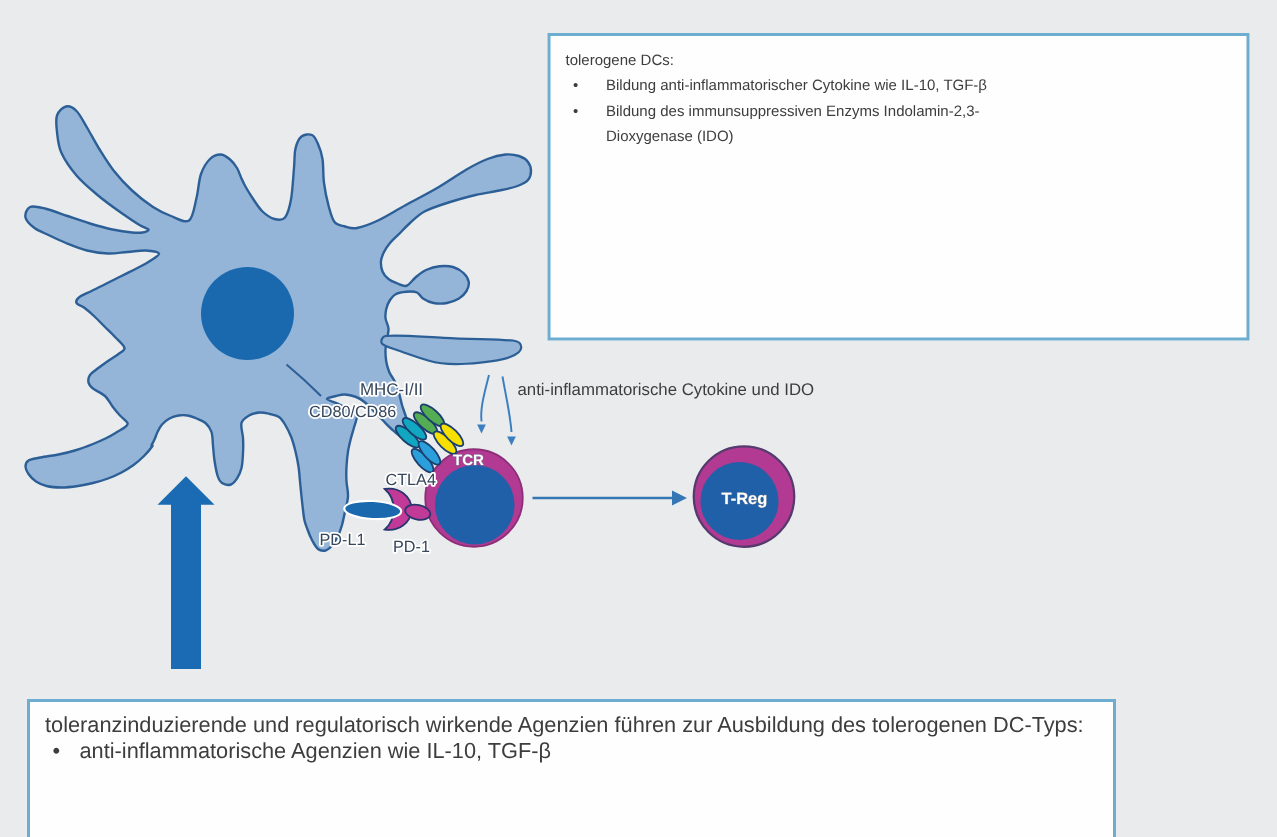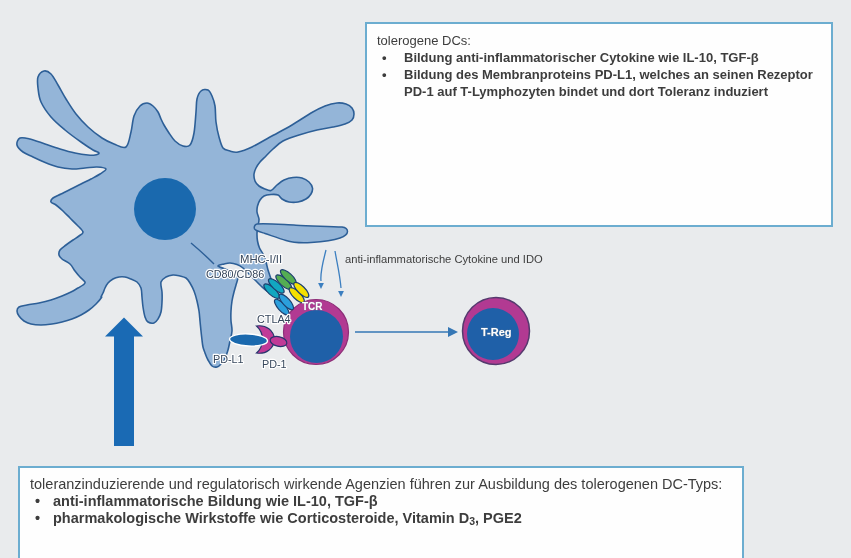--- a/index.html
+++ b/index.html
@@ -1,20 +1,20 @@
 <!DOCTYPE html>
 <html><head>
 <meta charset="utf-8">
 <style>
   html,body{margin:0;padding:0;}
   .page{position:relative;width:851px;height:558px;background:#e9ebed;overflow:hidden;
         font-family:"Liberation Sans",sans-serif;}
   .box{position:absolute;background:#fefefe;border:2px solid #6cadd0;box-sizing:border-box;
-       color:#3d3d3d;font-size:13px;line-height:17px;}
-  .box .li{position:relative;padding-left:27px;font-weight:bold;}
+       color:#3d3d3d;font-size:10px;line-height:17px;}
+  .box .li{position:relative;padding-left:27px;}
   .box .li::before{content:"\2022";position:absolute;left:5px;}
   .box2 .li{padding-left:23px;}
   sub.v{font-size:10.5px;line-height:0;vertical-align:-2px;}
   svg{position:absolute;left:0;top:0;}
   .lbl{font-family:"Liberation Sans",sans-serif;}
 </style>
 </head>
 <body>
 <div class="page">
 <svg width="851" height="558" viewBox="0 0 851 558">
@@ -74,21 +74,20 @@
   <g class="lbl" font-size="10px" font-weight="bold" fill="#ffffff" stroke="#7a8a9a" stroke-width="0.55" paint-order="stroke">
     <text x="302" y="310">TCR</text>
     <text x="481" y="336" font-size="11px">T-Reg</text>
   </g>
   <text class="lbl" x="345" y="263" font-size="11.2px" fill="#3d3d3d">anti-inflammatorische Cytokine und IDO</text>
 </svg>
 
 <div class="box" style="left:365px;top:22px;width:468px;height:205px;padding:8px 0 0 10px;white-space:nowrap;">
   <div>tolerogene DCs:</div>
   <div class="li">Bildung anti-inflammatorischer Cytokine wie IL-10, TGF-β</div>
-  <div class="li">Bildung des Membranproteins PD-L1, welches an seinen Rezeptor<br>PD-1 auf T-Lymphozyten bindet und dort Toleranz induziert</div>
+  <div class="li">Bildung des immunsuppressiven Enzyms Indolamin-2,3-<br>Dioxygenase (IDO)</div>
 </div>
 
 <div class="box box2" style="left:18px;top:446px;width:726px;height:94px;padding:8px 0 0 10px;white-space:nowrap;font-size:14.5px;margin-top:20px;">
   <div>toleranzinduzierende und regulatorisch wirkende Agenzien führen zur Ausbildung des tolerogenen DC-Typs:</div>
-  <div class="li">anti-inflammatorische Bildung wie IL-10, TGF-β</div>
-  <div class="li">pharmakologische Wirkstoffe wie Corticosteroide, Vitamin D<sub class="v">3</sub>, PGE2</div>
+  <div class="li">anti-inflammatorische Agenzien wie IL-10, TGF-β</div>
 </div>
 </div>
 
 </body></html>

